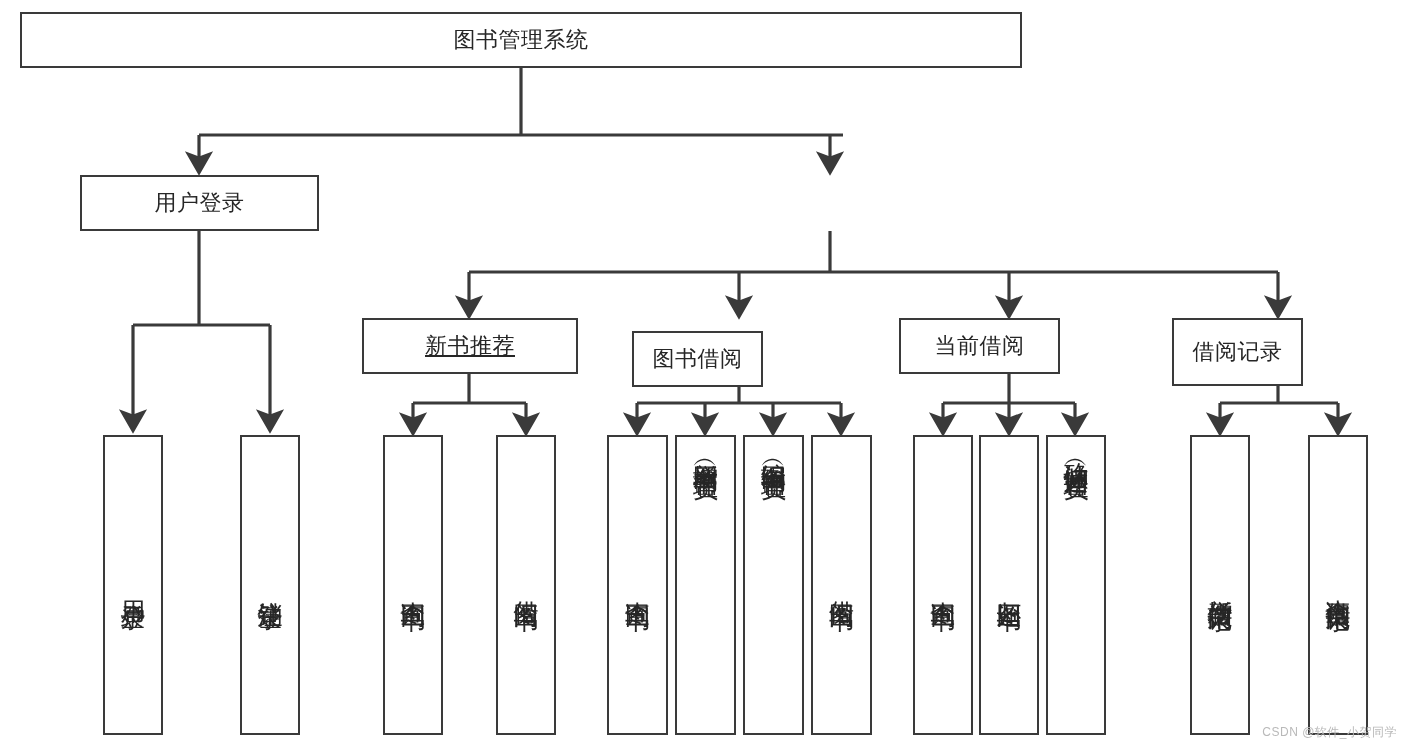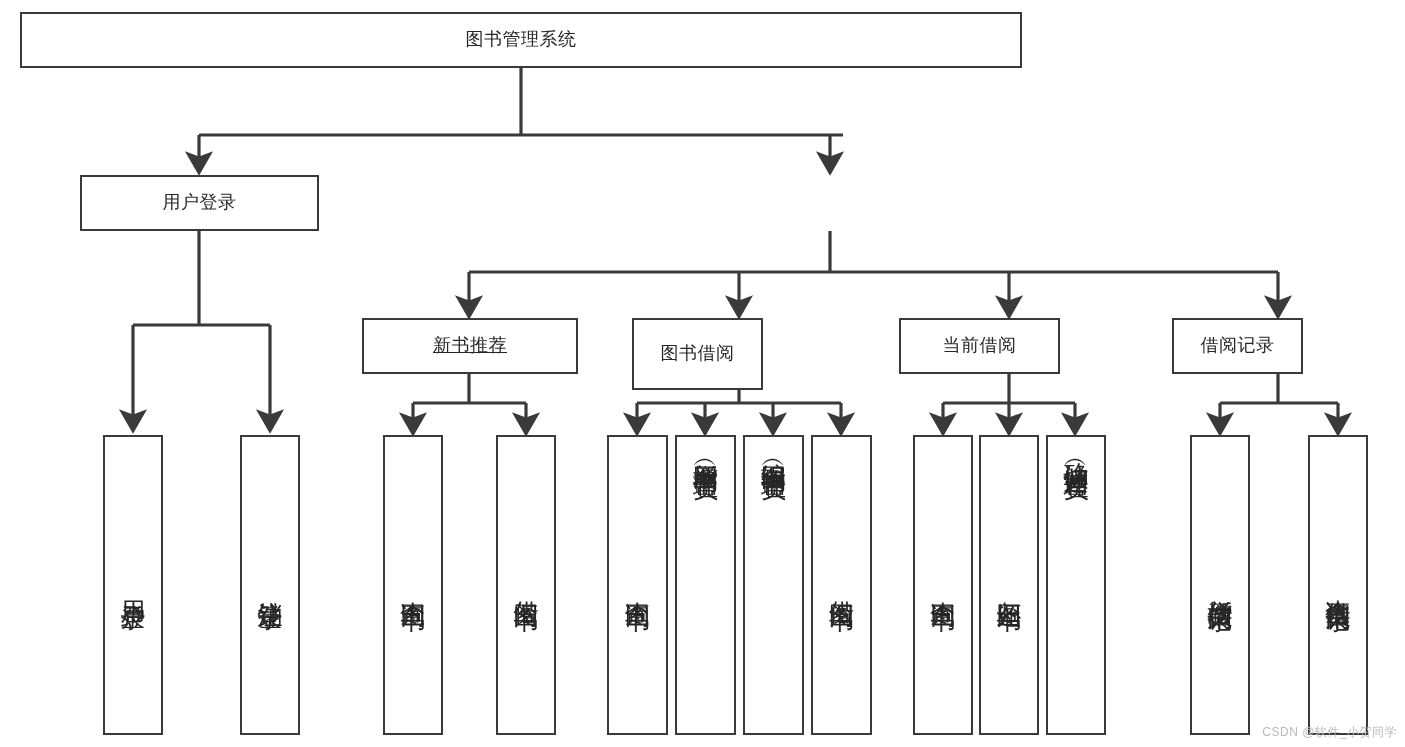--- a/index.html
+++ b/index.html
@@ -37,21 +37,21 @@
     text-align: center;
     z-index: 2;
   }
   .node .label {
     display: block;
     line-height: 1.06;
     letter-spacing: 0.5px;
   }
   .node.horiz .label {
     writing-mode: horizontal-tb;
-    font-size: 18px;
+    font-size: 22px;
   }
   .node.vert {
     align-items: flex-start;
     padding-top: 6px;
   }
   .node.vert .label {
     writing-mode: vertical-rl;
     text-orientation: upright;
     font-size: 25px;
     letter-spacing: 2px;
@@ -132,27 +132,27 @@
     <span class="label">图书管理系统</span>
   </div>
 
   <div class="node horiz" style="left:80px; top:175px; width:239px; height:56px;">
     <span class="label">用户登录</span>
   </div>
 
   <div class="node horiz" style="left:362px; top:318px; width:216px; height:56px;text-decoration:underline;">
     <span class="label">新书推荐</span>
   </div>
-  <div class="node horiz" style="left:632px; top:318px; width:131px; height:72px;">
+  <div class="node horiz" style="left:632px; top:331px; width:131px; height:56px;">
     <span class="label">图书借阅</span>
   </div>
   <div class="node horiz" style="left:899px; top:318px; width:161px; height:56px;">
     <span class="label">当前借阅</span>
   </div>
-  <div class="node horiz" style="left:1172px; top:318px; width:131px; height:56px;">
+  <div class="node horiz" style="left:1172px; top:318px; width:131px; height:68px;">
     <span class="label">借阅记录</span>
   </div>
 
   <div class="node vert mid" style="left:103px; top:435px; width:60px; height:300px;">
     <span class="label">用户登录</span>
   </div>
   <div class="node vert mid" style="left:240px; top:435px; width:60px; height:300px;">
     <span class="label">注销登录</span>
   </div>
 

